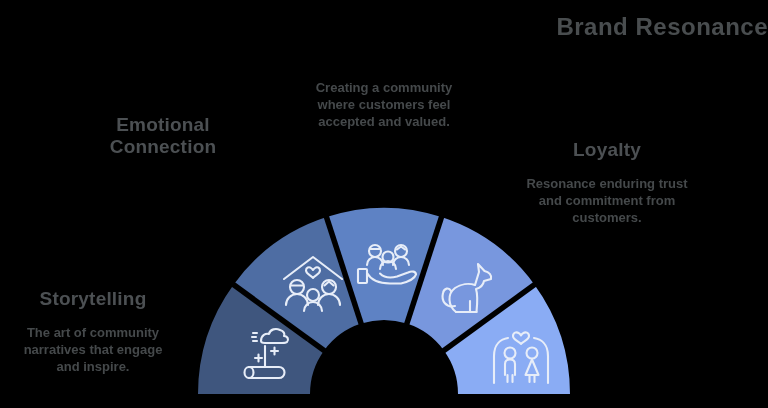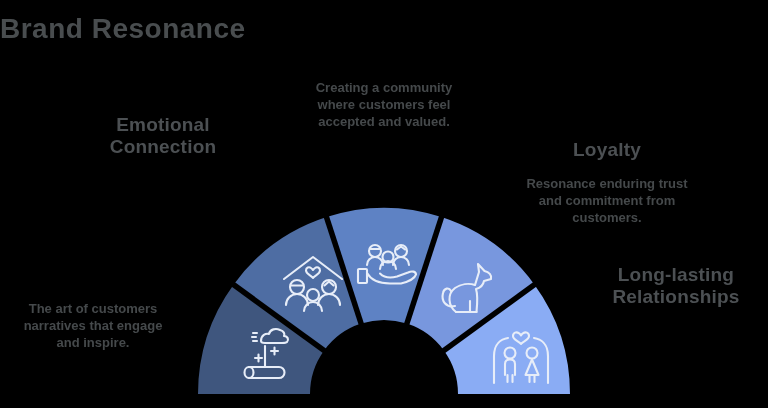--- a/index.html
+++ b/index.html
@@ -3,22 +3,22 @@
 <meta charset="utf-8">
 <style>
   html,body{margin:0;padding:0;}
   body{
     width:768px;height:408px;position:relative;overflow:hidden;
     background:var(--bg,#000);
     font-family:"Liberation Sans","DejaVu Sans",sans-serif;
   }
   .canvas{position:absolute;inset:0;width:768px;height:408px;}
   .title{
-    position:absolute;top:13px;left:0;width:768px;text-align:left;
-    font-size:28px;font-weight:700;letter-spacing:.5px;
+    position:absolute;top:13px;left:0;width:768px;text-align:right;
+    font-size:24px;font-weight:700;letter-spacing:.5px;
     color:var(--title,#494d4f);
   }
   .block{position:absolute;text-align:center;}
   .block h2{
     margin:0 auto 14px auto;font-size:19px;line-height:22px;font-weight:700;
     color:var(--heading,#4c5053);letter-spacing:.2px;
   }
   .block p{
     margin:12px auto;font-size:13px;line-height:17px;font-weight:700;
     color:var(--body,#45494b);
@@ -50,25 +50,25 @@
 <div class="block" id="blk-belonging">
   <p>Creating a community where customers feel accepted and valued.</p>
 </div>
 
 <div class="block" id="blk-loyalty">
   <h2>Loyalty</h2>
   <p>Resonance enduring trust and commitment from customers.</p>
 </div>
 
 <div class="block" id="blk-storytelling">
-  <p>The art of customers narratives that engage and inspire.</p>
+  <h2>Storytelling</h2>
+  <p>The art of community narratives that engage and inspire.</p>
 </div>
 
 <div class="block" id="blk-longlasting">
-  <h2>Long-lasting Relationships</h2>
 </div>
 
 <svg class="canvas" viewBox="0 0 768 408" aria-hidden="true">
   <g id="fan-sectors">
       <path d="M 198 394 A 186 186 0 0 1 233.5228390462598 284.6719430736 L 324.1327424162539 350.50389133035696 A 74 74 0 0 0 310 394 Z" fill="#3f567e"></path>
       <path d="M 233.5228390462598 284.6719430736 A 186 186 0 0 1 326.5228390462598 217.10348796910142 L 361.1327424162539 323.62181779415863 A 74 74 0 0 0 324.1327424162539 350.50389133035696 Z" fill="#4e6da3"></path>
       <path d="M 326.5228390462598 217.10348796910142 A 186 186 0 0 1 441.4771609537402 217.10348796910145 L 406.8672575837461 323.62181779415863 A 74 74 0 0 0 361.1327424162539 323.62181779415863 Z" fill="#5e82c4"></path>
       <path d="M 441.4771609537402 217.10348796910145 A 186 186 0 0 1 534.4771609537402 284.6719430736 L 443.8672575837461 350.50389133035696 A 74 74 0 0 0 406.8672575837461 323.62181779415863 Z" fill="#7897de"></path>
       <path d="M 534.4771609537402 284.6719430736 A 186 186 0 0 1 570 394 L 458 394 A 74 74 0 0 0 443.8672575837461 350.50389133035696 Z" fill="#8aacf4"></path>
     </g>

